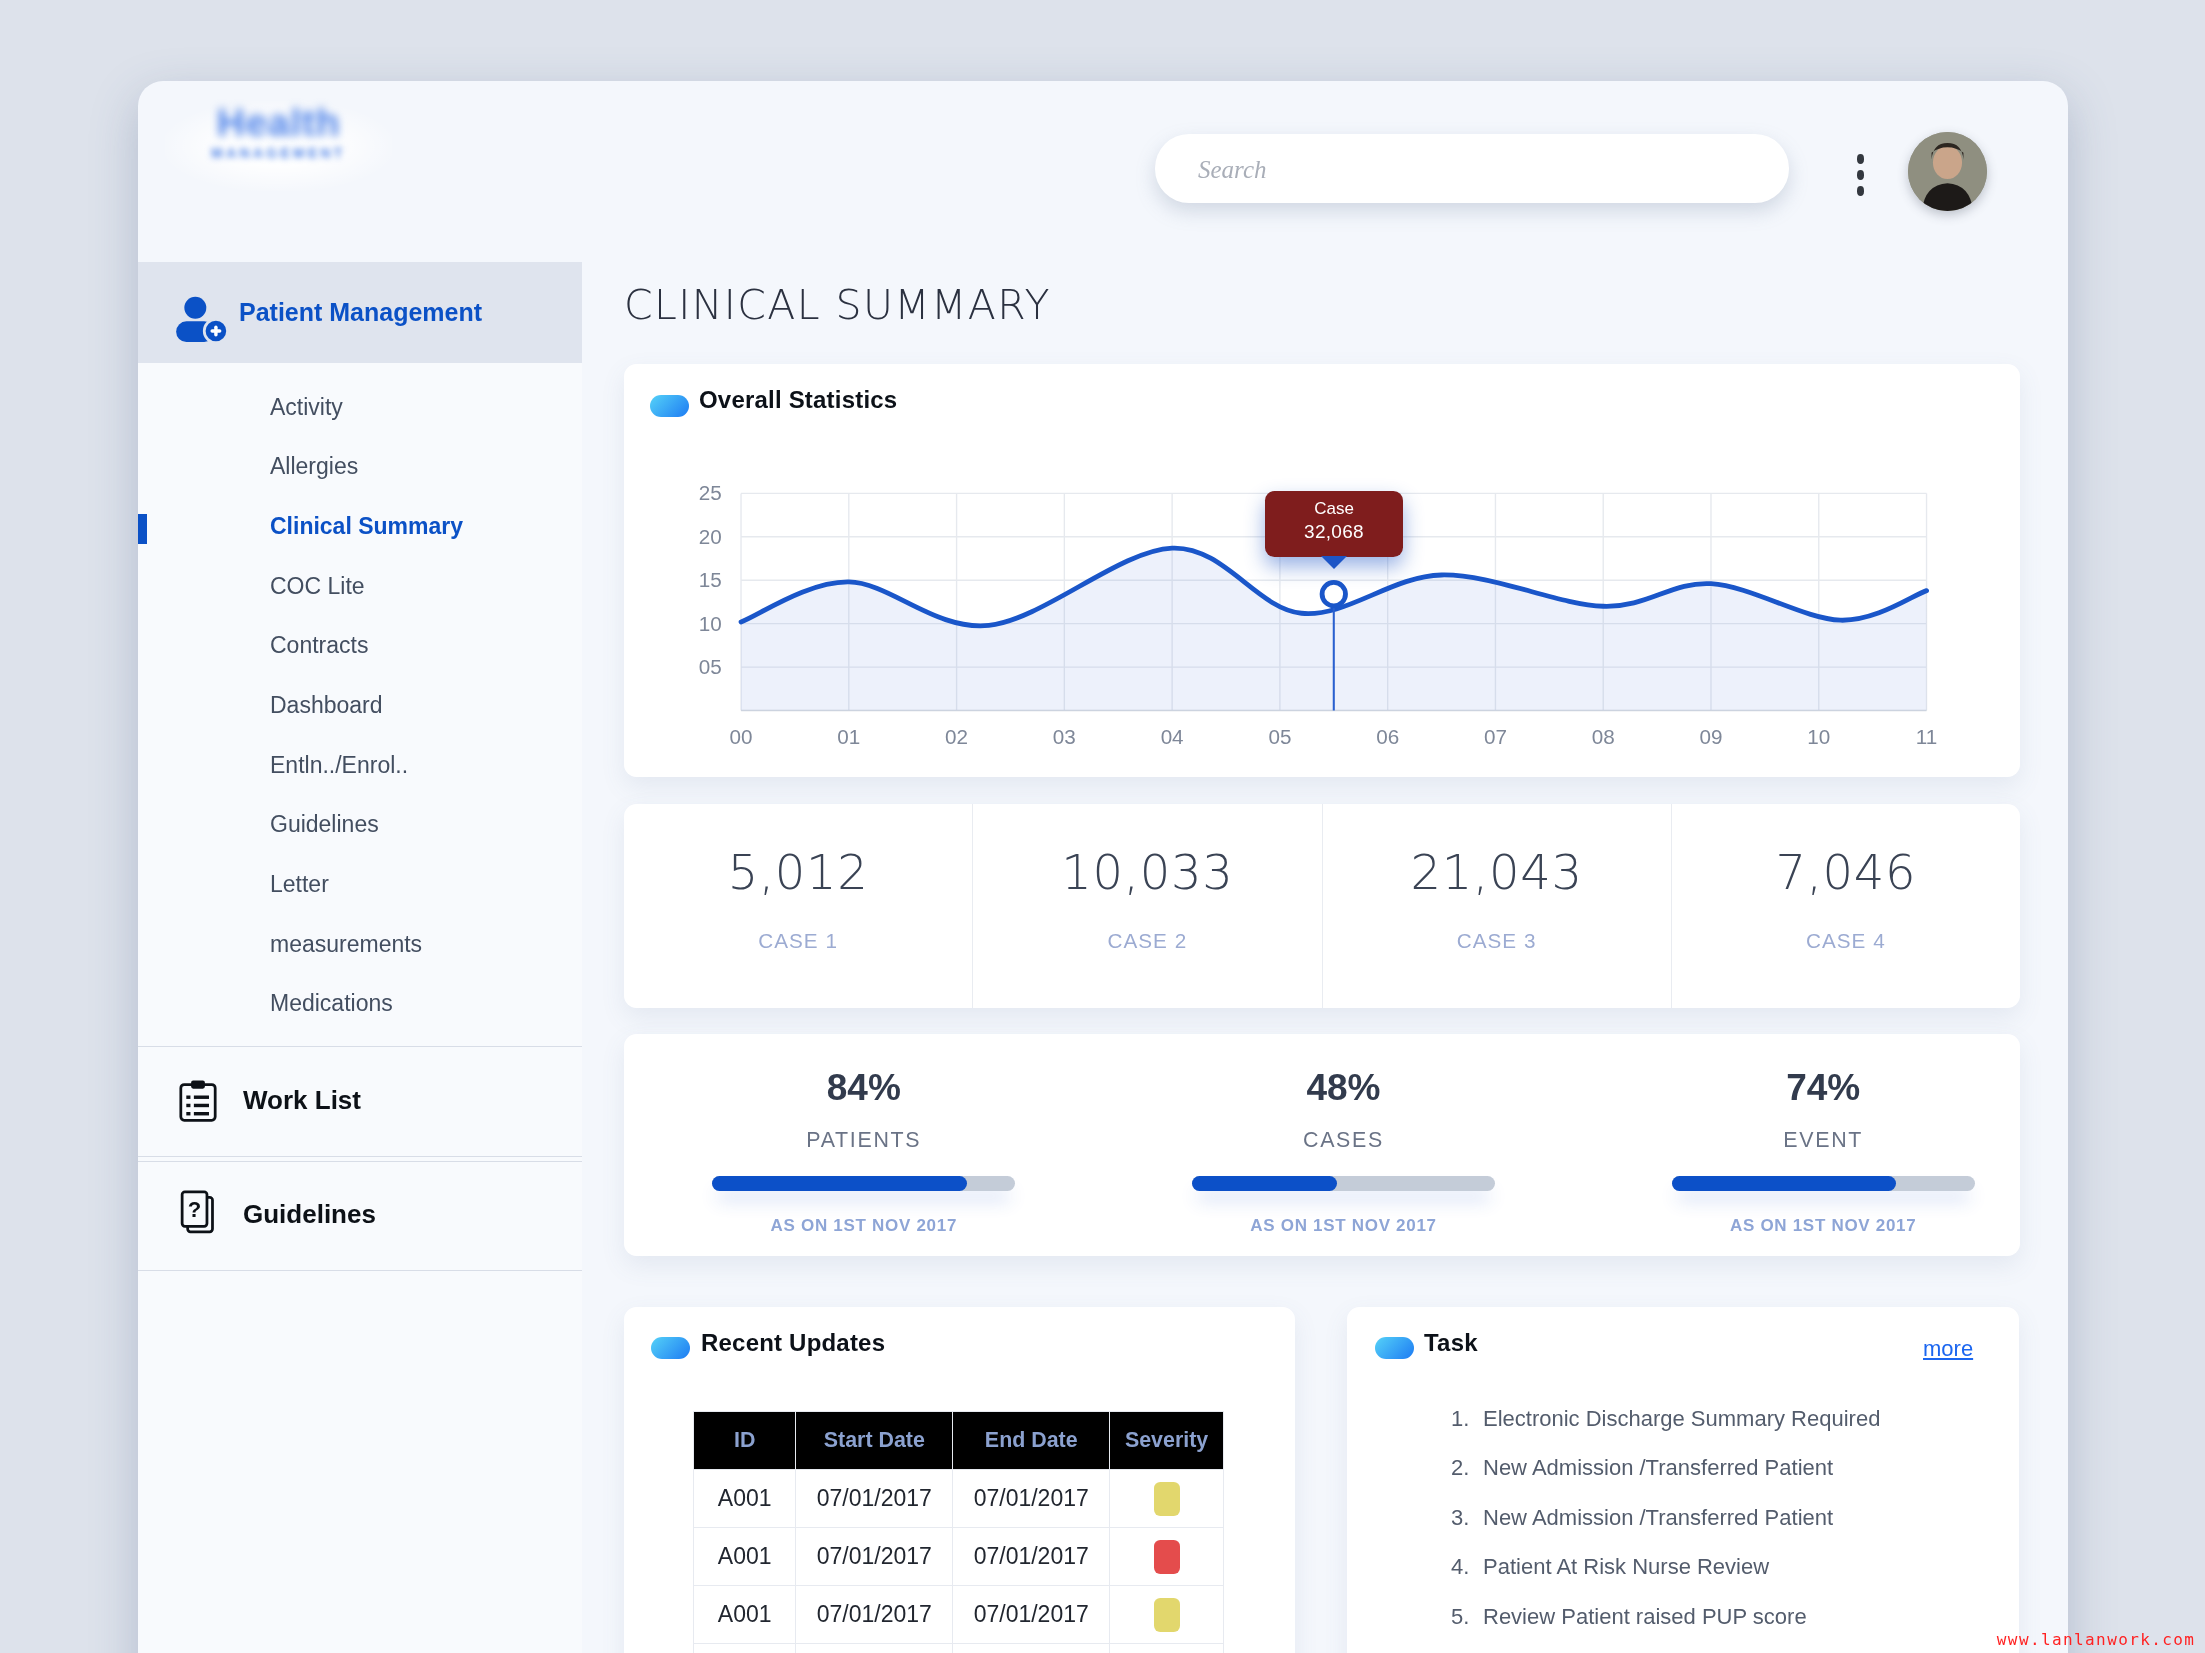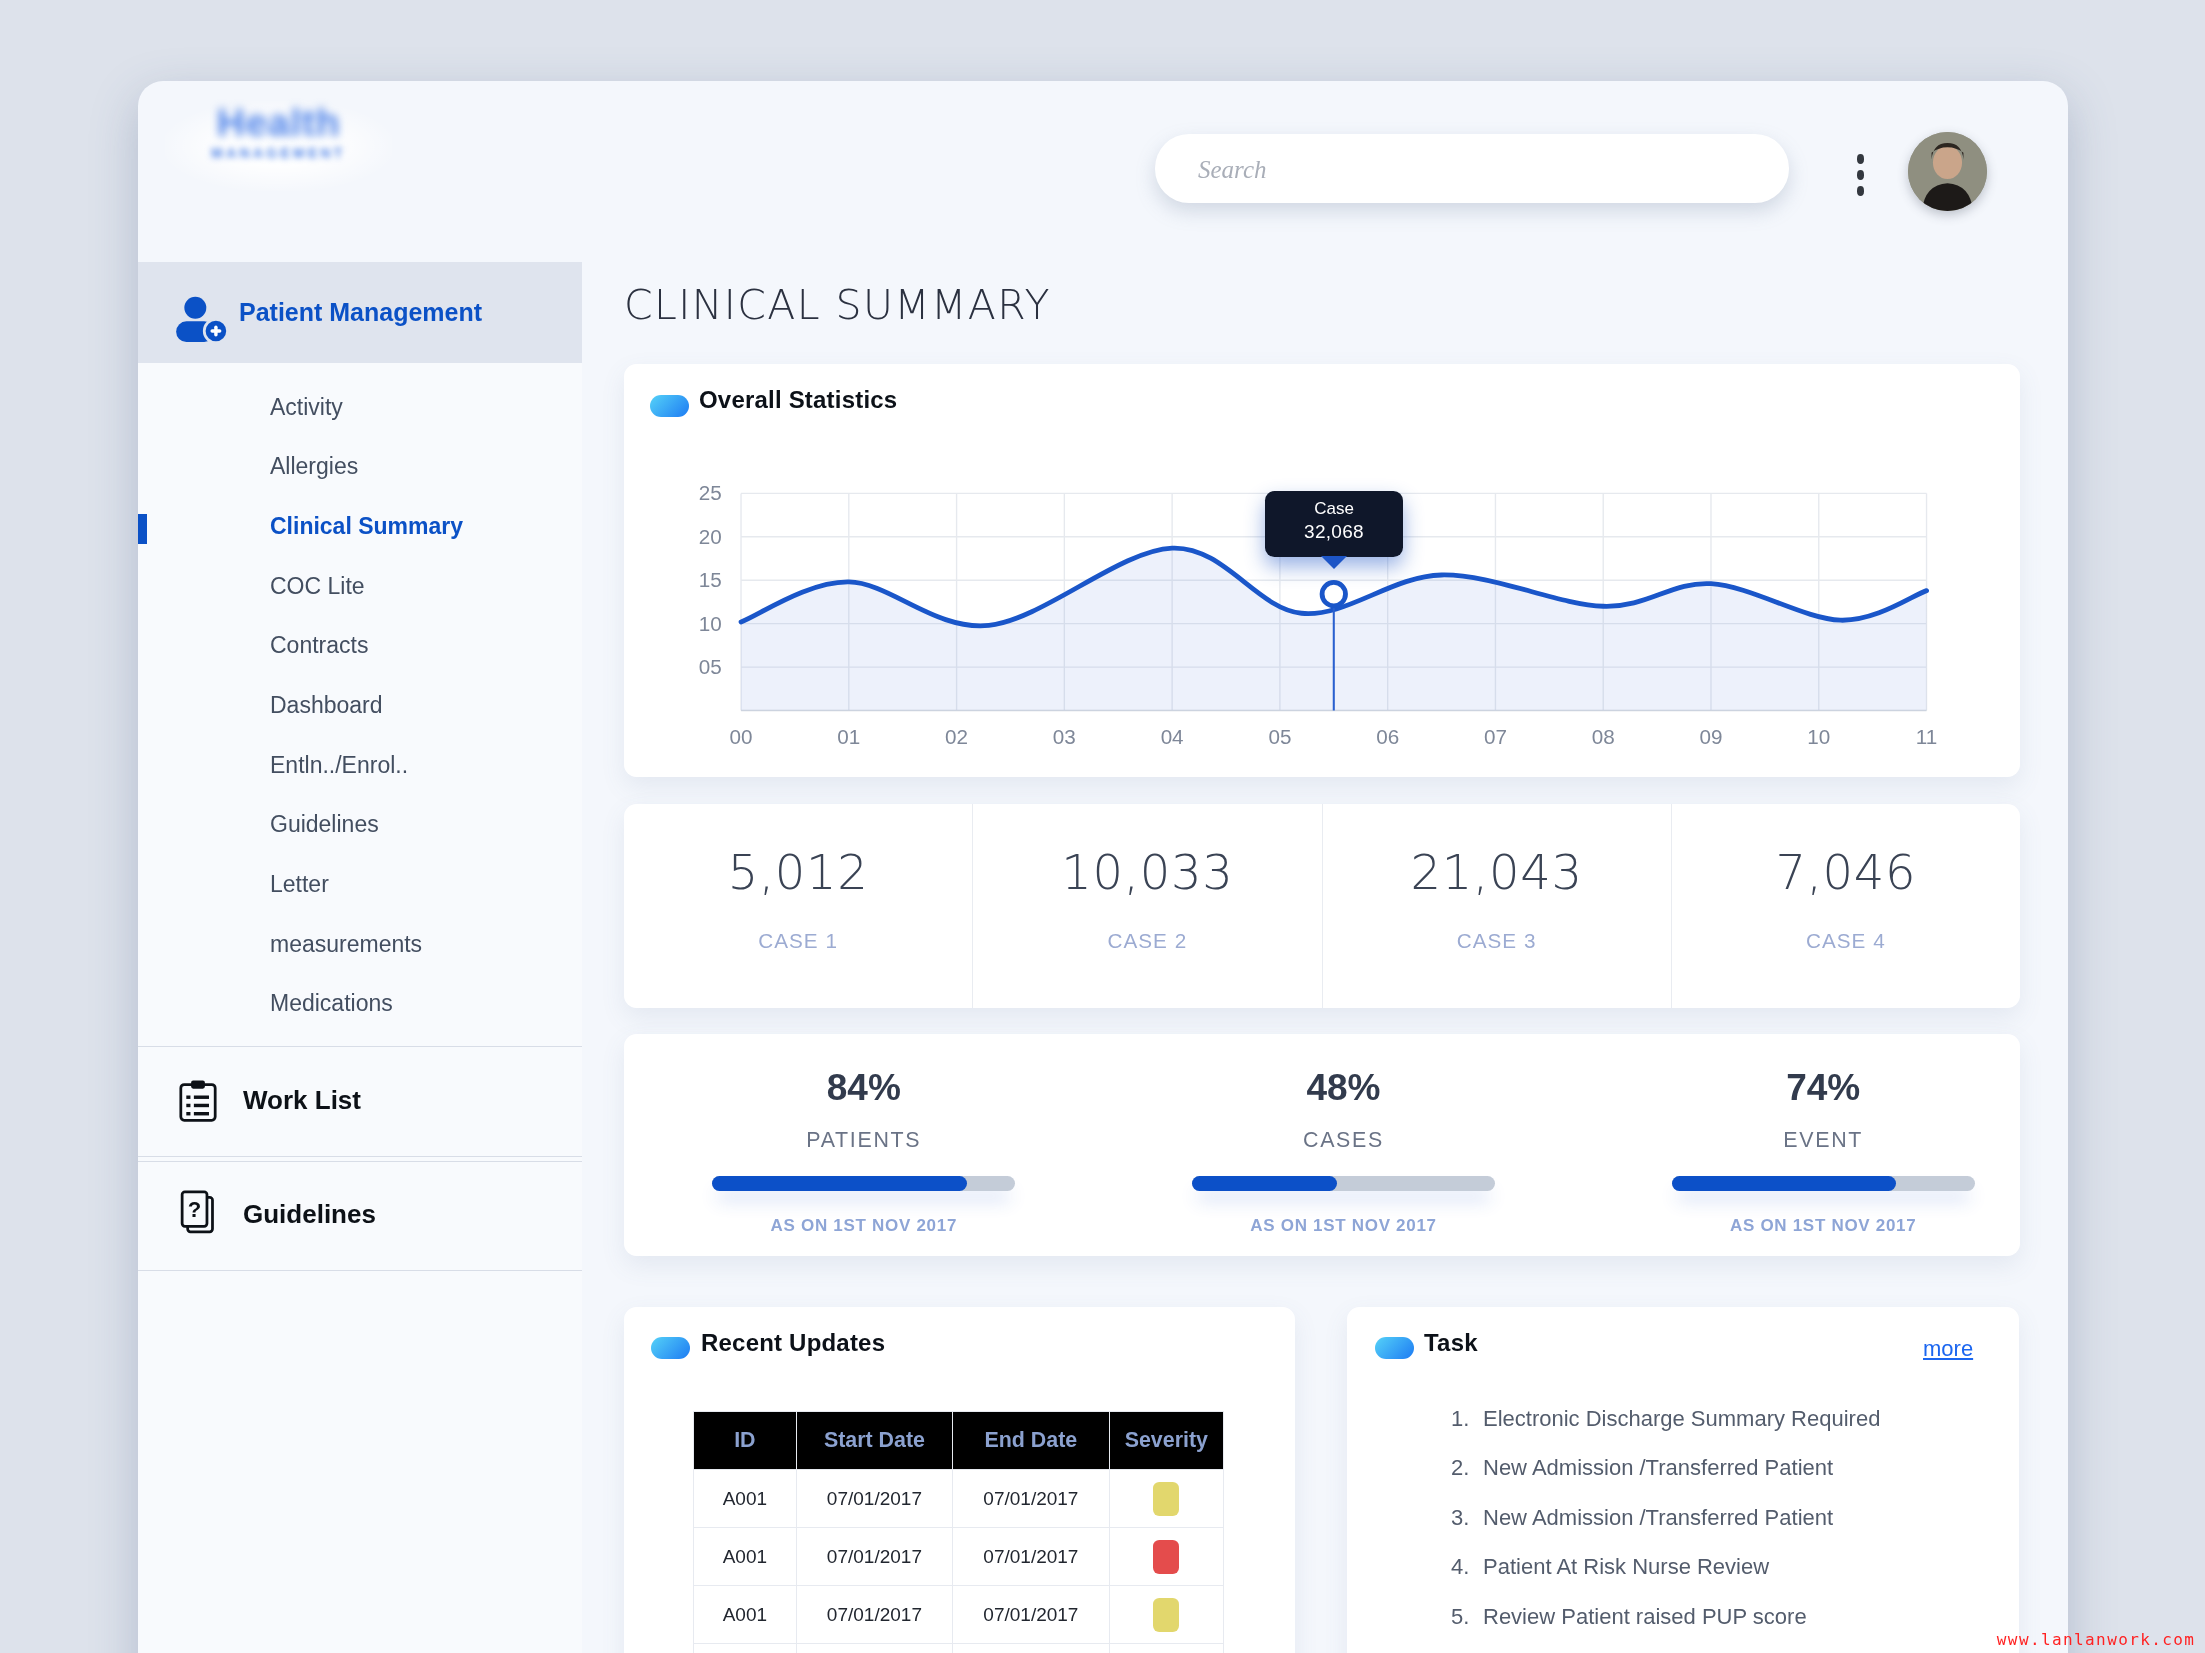--- a/index.html
+++ b/index.html
@@ -34,21 +34,21 @@
           background:linear-gradient(#9a9a8c,#7e7e71);box-shadow:0 4.1px 11px rgba(60,70,90,.3);cursor:pointer;}
   
   .page-title{position:absolute;left:624px;top:281px;font-family:"DejaVu Sans",sans-serif;font-weight:200;
           font-size:41px;color:#2b3140;letter-spacing:1.4px;}
   .card{position:absolute;background:#ffffff;border-radius:12.4px;box-shadow:0 9.6px 25px rgba(90,110,150,.10);}
   .card-title-icon{position:absolute;width:39px;height:22px;border-radius:11px;
           background:linear-gradient(135deg,#55d2f8,#1d7bf3);}
   .card-title{position:absolute;font-size:24px;font-weight:bold;color:#0c1118;letter-spacing:0.2px;}
   
   .chart-wrap{position:absolute;left:679px;top:476px;width:1282px;height:276px;}
-  .tooltip{position:absolute;left:1261px;top:491px;width:138px;height:66px;background:#0f172a;border-radius:9.6px;
+  .tooltip{position:absolute;left:1261px;top:491px;width:138px;height:66px;background:#7f1d1d;border-radius:9.6px;
           color:#fff;text-align:center;box-shadow:0 9.6px 20.7px rgba(29,85,198,.45);}
   .tooltip::after{content:'';position:absolute;left:50%;bottom:-11.7px;transform:translateX(-50%);
           border:13px solid transparent;border-top-color:#1d55c6;border-bottom:0;}
   .tooltip .t1{font-size:17px;margin-top:8.3px;}
   .tooltip .t2{font-size:19px;font-weight:400;margin-top:1.4px;letter-spacing:0.3px;}
   
   .stats-row{position:absolute;left:624px;top:804px;width:1396px;height:204px;display:flex;border-radius:6px;}
   .stat-cell{flex:1;text-align:center;padding-top:40px;border-right:1.4px solid #e9ecf1;}
   .stat-cell:last-child{border-right:none;}
   .stat-value{font-family:"DejaVu Sans",sans-serif;font-weight:200;font-size:48px;color:#3a4354;letter-spacing:0.7px;}
@@ -58,21 +58,21 @@
   .prog-cell{flex:1;text-align:center;padding-top:33px;}
   .prog-pct{font-size:37px;font-weight:bold;color:#323b4d;}
   .prog-label{margin-top:19px;font-size:21.4px;color:#6a7386;letter-spacing:1.7px;}
   .prog-bar{position:relative;width:303px;height:15px;margin:23.4px auto 0 auto;border-radius:7.6px;background:#c4ccd8;
           box-shadow:0 12.4px 18px -5.5px rgba(40,90,210,.45);}
   .prog-fill{position:absolute;left:0;top:0;height:15px;border-radius:7.6px;background:#0c50c8;}
   .prog-ason{margin-top:25px;font-size:17px;font-weight:bold;color:#8ea5d6;letter-spacing:0.7px;text-align:center;}
   
   .ru-table{position:absolute;left:693px;top:1411px;width:531px;border-collapse:collapse;}
   .ru-table th{height:55px;font-size:21.4px;font-weight:600;color:#8ba1cf;border:1.4px solid #e7eaf0;background:#000000;}
-  .ru-table td{height:55px;font-size:19px;color:#21262f;text-align:center;border:1.4px solid #e7eaf0;}
+  .ru-table td{height:55px;font-size:23px;color:#21262f;text-align:center;border:1.4px solid #e7eaf0;}
   .sev{display:inline-block;width:26px;height:34px;border-radius:6.2px;vertical-align:middle;}
   .sev-yellow{background:#e2d76d;} .sev-red{background:#e44c4c;}
   
   .task-list{position:absolute;left:1451px;top:1400px;width:551px;}
   .task-item{position:absolute;left:0;font-size:22px;color:#535c6c;white-space:nowrap;cursor:pointer;}
   .task-num{display:inline-block;width:32px;}
   .more-link{position:absolute;left:1923px;top:1336px;font-size:22px;color:#1b66f0;text-decoration:underline;cursor:pointer;}
   .watermark{position:absolute;right:9.6px;bottom:5.5px;font-family:"DejaVu Sans Mono","Liberation Mono",monospace;
           font-size:16px;color:#f22;letter-spacing:1.4px;}
   svg text{font-family:"Liberation Sans","DejaVu Sans",sans-serif;}

